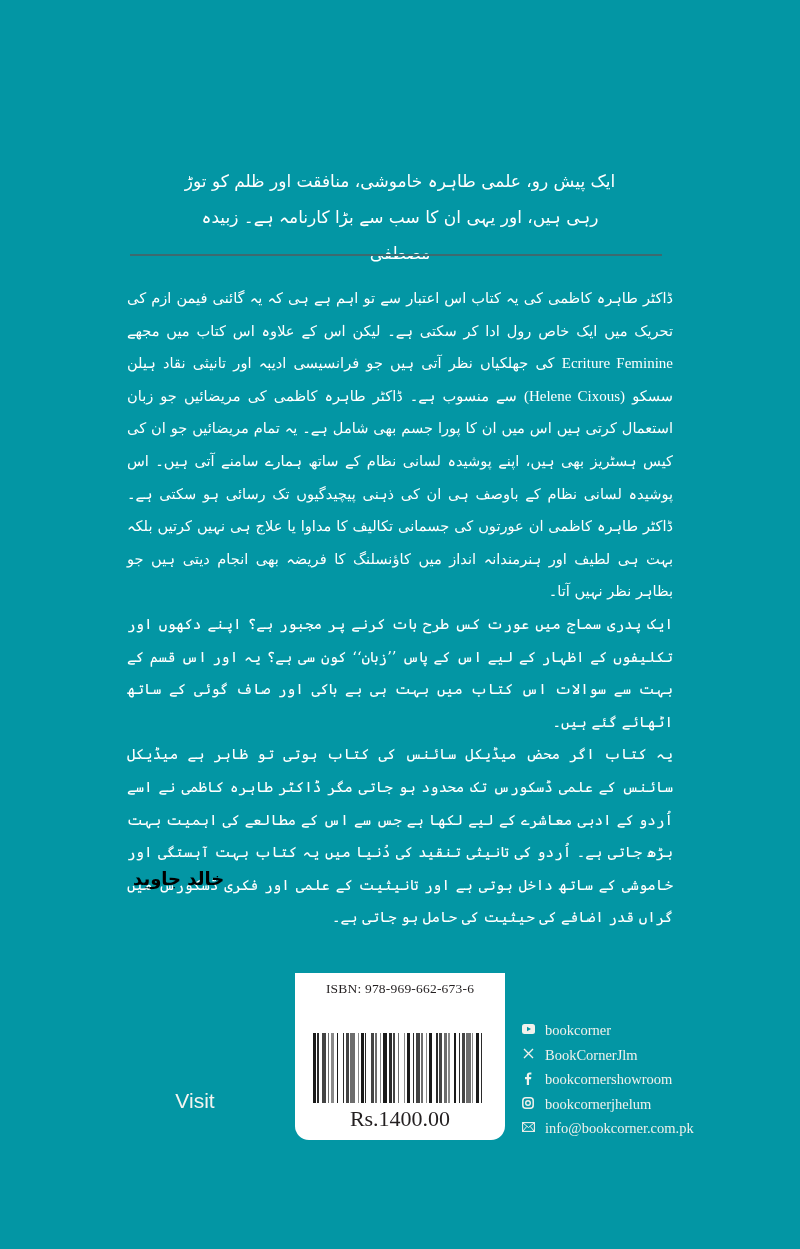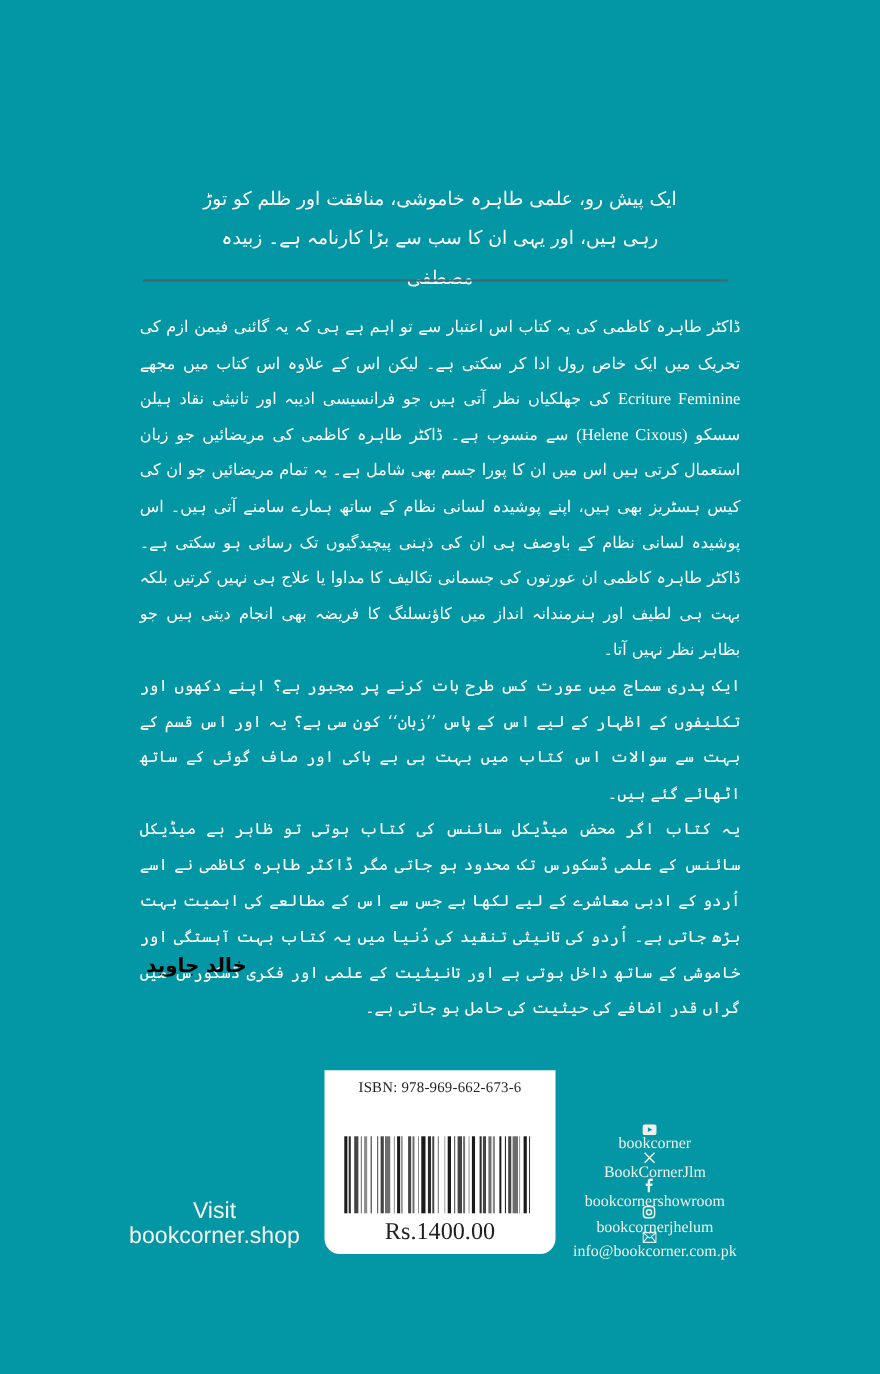--- a/index.html
+++ b/index.html
@@ -134,23 +134,22 @@
 
     
     .social {
       position: absolute;
       left: 521px;
       top: 1022px;
       list-style: none;
     }
     .social li {
       display: flex;
-      align-items: center;
+      align-items: flex-start;
       height: 24.5px;
-      flex-direction: column;
     }
     .social .ico {
       width: 14px;
       height: 14px;
       margin-right: 10px;
       display: flex;
       align-items: center;
       justify-content: center;
     }
     .social .txt {
@@ -255,21 +254,20 @@
         <span style="width: 2.98276px; background: rgb(26, 26, 26);"></span>
         <span style="width: 1.49138px; background: rgb(255, 255, 255);"></span>
         <span style="width: 1.49138px; background: rgb(42, 42, 42);"></span>
         <span style="width: 2.98276px; background: rgb(255, 255, 255);"></span>
       </div>
     <div class="price">Rs.1400.00</div>
   </div>
 
   <div class="visit">
     <div>Visit</div>
-    <div>bookcorner.shop</div>
   </div>
 
   <ul class="social">
     <li>
       <span class="ico">
         <svg width="13" height="10" viewBox="0 0 13 10">
             <rect x="0" y="0" width="13" height="10" rx="2.5" fill="#f1f1ec"></rect>
             <path d="M5 2.8 L9 5 L5 7.2 Z" fill="#0396a4"></path>
           </svg>
       </span>

